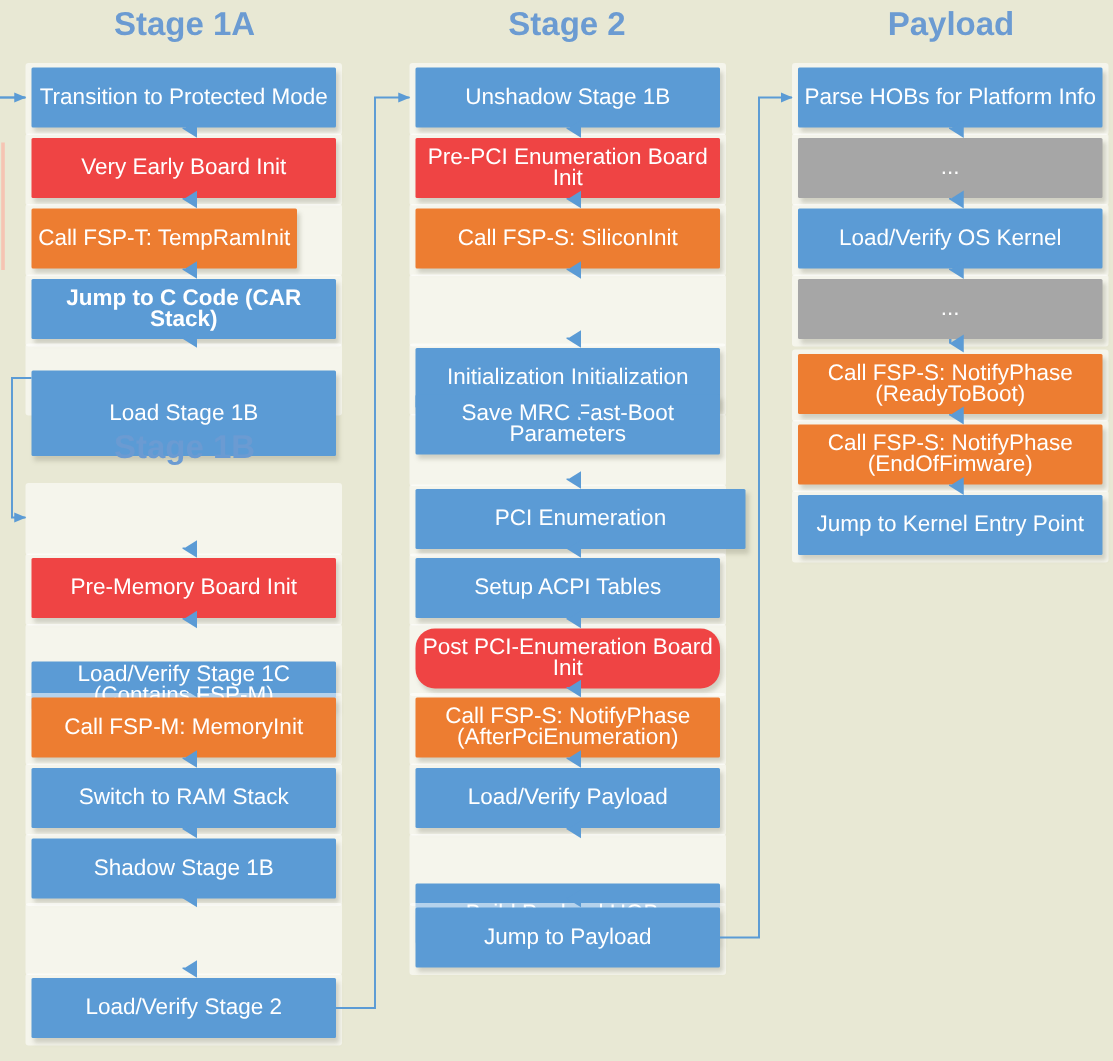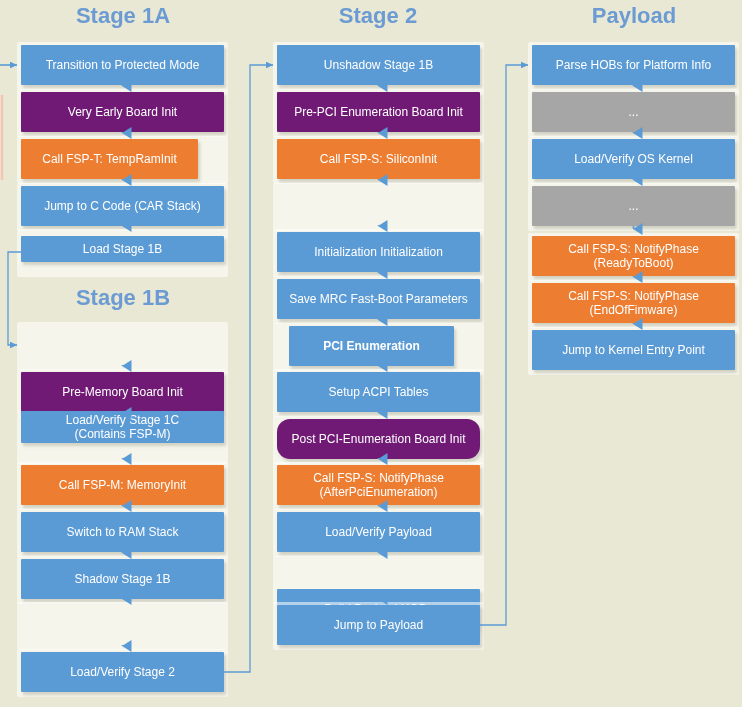--- a/index.html
+++ b/index.html
@@ -23,28 +23,28 @@
   }
 
   .node{
     position:absolute;
     box-sizing:border-box;
     display:flex;
     align-items:center;
     justify-content:center;
     text-align:center;
     color:#ffffff;
-    font-size:12px;
+    font-size:15px;
     line-height:14px;
     padding:2px 4px;
     border-radius:1px;
     box-shadow:2px 3px 3px rgba(140,140,120,0.35);
   }
   .node.blue{background:#5b9bd5;}
-  .node.green{background:#701a75;text-align:right;}
+  .node.green{background:#ef4444;}
   .node.orange{background:#ed7d31;}
   .node.gray{background:#a6a6a6;}
 
   
   .plate{
     position:absolute;
     box-sizing:border-box;
     background:rgba(255,255,255,0.55);
     border-radius:2px;
   }
@@ -56,29 +56,29 @@
 
 <div id="canvas">
   <div class="col-title" style="left: 13px; top: 3px; width: 220px;">Stage 1A</div>
     <div class="plate" style="left: 17px; top: 42px; width: 211px; height: 48px;"></div>
     <div class="node blue" style="left: 21px; top: 45px; width: 203px; height: 40px; white-space: pre-line;">Transition to Protected Mode</div>
     <div class="plate" style="left: 17px; top: 89px; width: 211px; height: 48px;"></div>
     <div class="node green" style="left: 21px; top: 92px; width: 203px; height: 40px; white-space: pre-line;">Very Early Board Init</div>
     <div class="plate" style="left: 17px; top: 136px; width: 211px; height: 48px;"></div>
     <div class="node orange" style="left: 21px; top: 139px; width: 177px; height: 40px; white-space: pre-line;">Call FSP-T: TempRamInit</div>
     <div class="plate" style="left: 17px; top: 183px; width: 211px; height: 48px;"></div>
-    <div class="node blue" style="left: 21px; top: 186px; width: 203px; height: 40px; white-space: pre-line;">Jump to C Code (CAR Stack)</div>
+    <div class="node blue" style="left: 21px; top: 186px; width: 203px; height: 40px; white-space: pre-line; font-weight: bold;">Jump to C Code (CAR Stack)</div>
     <div class="plate" style="left: 17px; top: 229px; width: 211px; height: 48px;"></div>
-    <div class="node blue" style="left: 21px; top: 236px; width: 203px; height: 26px; white-space: pre-line; text-align: right;">Load Stage 1B</div>
+    <div class="node blue" style="left: 21px; top: 247px; width: 203px; height: 57px; white-space: pre-line; text-align: right;">Load Stage 1B</div>
     <div class="col-title" style="left: 13px; top: 285px; width: 220px;">Stage 1B</div>
     <div class="plate" style="left: 17px; top: 322px; width: 211px; height: 48px;"></div>
     <div class="plate" style="left: 17px; top: 369px; width: 211px; height: 48px;"></div>
     <div class="node green" style="left: 21px; top: 372px; width: 203px; height: 40px; white-space: pre-line;">Pre-Memory Board Init</div>
     <div class="plate" style="left: 17px; top: 416px; width: 211px; height: 48px;"></div>
-    <div class="node blue" style="left: 21px; top: 411px; width: 203px; height: 32px; white-space: pre-line;">Load/Verify Stage 1C
+    <div class="node blue" style="left: 21px; top: 441px; width: 203px; height: 32px; white-space: pre-line;">Load/Verify Stage 1C
 (Contains FSP-M)</div>
     <div class="plate" style="left: 17px; top: 462px; width: 211px; height: 48px;"></div>
     <div class="node orange" style="left: 21px; top: 465px; width: 203px; height: 40px; white-space: pre-line;">Call FSP-M: MemoryInit</div>
     <div class="plate" style="left: 17px; top: 509px; width: 211px; height: 48px;"></div>
     <div class="node blue" style="left: 21px; top: 512px; width: 203px; height: 40px; white-space: pre-line;">Switch to RAM Stack</div>
     <div class="plate" style="left: 17px; top: 556px; width: 211px; height: 48px;"></div>
     <div class="node blue" style="left: 21px; top: 559px; width: 203px; height: 40px; white-space: pre-line;">Shadow Stage 1B</div>
     <div class="plate" style="left: 17px; top: 602px; width: 211px; height: 48px;"></div>
     <div class="plate" style="left: 17px; top: 649px; width: 211px; height: 48px;"></div>
     <div class="node blue" style="left: 21px; top: 652px; width: 203px; height: 40px; white-space: pre-line;">Load/Verify Stage 2</div>
@@ -86,23 +86,23 @@
     <div class="plate" style="left: 273px; top: 42px; width: 211px; height: 48px;"></div>
     <div class="node blue" style="left: 277px; top: 45px; width: 203px; height: 40px; white-space: pre-line;">Unshadow Stage 1B</div>
     <div class="plate" style="left: 273px; top: 89px; width: 211px; height: 48px;"></div>
     <div class="node green" style="left: 277px; top: 92px; width: 203px; height: 40px; white-space: pre-line;">Pre-PCI Enumeration Board Init</div>
     <div class="plate" style="left: 273px; top: 136px; width: 211px; height: 48px;"></div>
     <div class="node orange" style="left: 277px; top: 139px; width: 203px; height: 40px; white-space: pre-line;">Call FSP-S: SiliconInit</div>
     <div class="plate" style="left: 273px; top: 183px; width: 211px; height: 48px;"></div>
     <div class="plate" style="left: 273px; top: 229px; width: 211px; height: 48px;"></div>
     <div class="node blue" style="left: 277px; top: 232px; width: 203px; height: 40px; white-space: pre-line;">Initialization Initialization</div>
     <div class="plate" style="left: 273px; top: 276px; width: 211px; height: 48px;"></div>
-    <div class="node blue" style="left: 277px; top: 279px; width: 203px; height: 40px; white-space: pre-line;">Save MRC Fast-Boot Parameters</div>
+    <div class="node blue" style="left: 277px; top: 263px; width: 203px; height: 40px; white-space: pre-line;">Save MRC Fast-Boot Parameters</div>
     <div class="plate" style="left: 273px; top: 323px; width: 211px; height: 48px;"></div>
-    <div class="node blue" style="left: 289px; top: 326px; width: 165px; height: 40px; white-space: pre-line; font-weight: bold;">PCI Enumeration</div>
+    <div class="node blue" style="left: 277px; top: 326px; width: 220px; height: 40px; white-space: pre-line;">PCI Enumeration</div>
     <div class="plate" style="left: 273px; top: 369px; width: 211px; height: 48px;"></div>
     <div class="node blue" style="left: 277px; top: 372px; width: 203px; height: 40px; white-space: pre-line;">Setup ACPI Tables</div>
     <div class="plate" style="left: 273px; top: 416px; width: 211px; height: 48px;"></div>
     <div class="node green" style="left: 277px; top: 419px; width: 203px; height: 40px; white-space: pre-line; border-radius: 13px;">Post PCI-Enumeration Board Init</div>
     <div class="plate" style="left: 273px; top: 462px; width: 211px; height: 48px;"></div>
     <div class="node orange" style="left: 277px; top: 465px; width: 203px; height: 40px; white-space: pre-line;">Call FSP-S: NotifyPhase
 (AfterPciEnumeration)</div>
     <div class="plate" style="left: 273px; top: 509px; width: 211px; height: 48px;"></div>
     <div class="node blue" style="left: 277px; top: 512px; width: 203px; height: 40px; white-space: pre-line;">Load/Verify Payload</div>
     <div class="plate" style="left: 273px; top: 556px; width: 211px; height: 48px;"></div>

